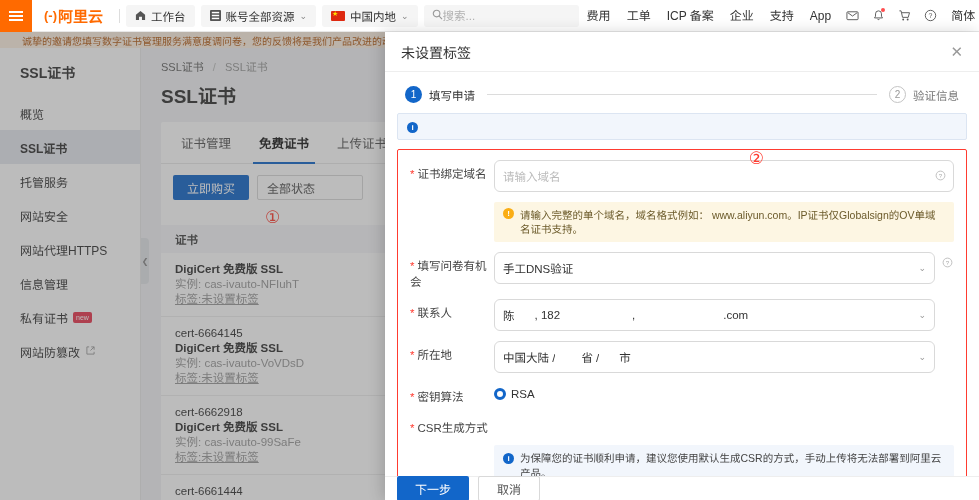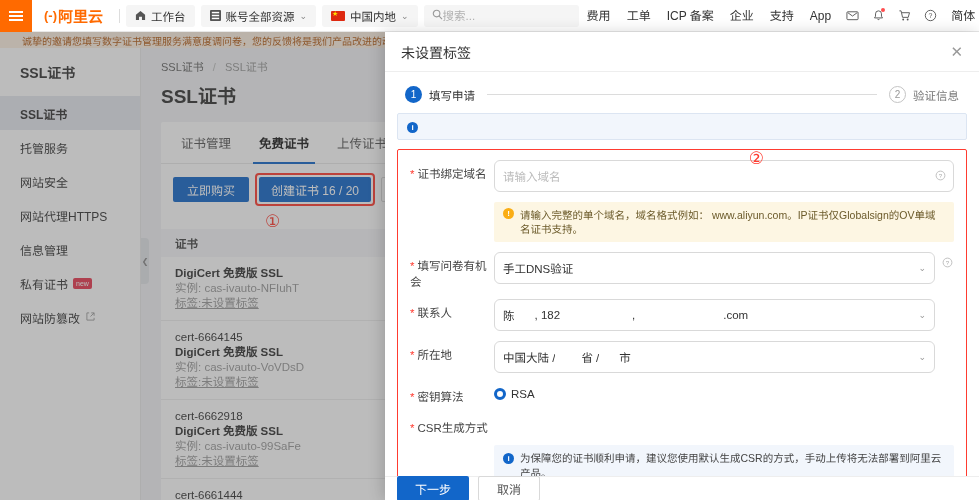--- a/index.html
+++ b/index.html
@@ -386,20 +386,23 @@
       <span class="nav-link">简体</span>
 
     </div>
   </div>
 
   <div class="banner">诚挚的邀请您填写数字证书管理服务满意度调问卷，您的反馈将是我们产品改进的动力，填写问卷有机会...</div>
 
   <div class="sidebar">
     <div class="side-title">SSL证书</div>
 
+    <div class="side-item">
+      <span>概览</span>
+    </div>
     <div class="side-item active">
       <span>SSL证书</span>
     </div>
     <div class="side-item">
       <span>托管服务</span>
     </div>
     <div class="side-item">
       <span>网站安全</span>
     </div>
     <div class="side-item">
@@ -446,23 +449,20 @@
         <div class="tab">
           <span>上传证书</span>
         </div>
         <div class="tab">
           <span>订单管理</span>
         </div>
       </div>
 
       <div class="toolbar">
         <button class="btn-primary">立即购买</button>
-        <div class="hl-box">
-          <button class="btn-outline-hl">创建证书 16 / 20</button>
-        </div>
         <div class="status-select">
           <span>全部状态</span>
         </div>
       </div>
 
       <div style="position:relative;height:14px;">
         <span class="annot-circle" style="left:104px;top:-4px;">①</span>
       </div>
 
       <div class="list-head">

